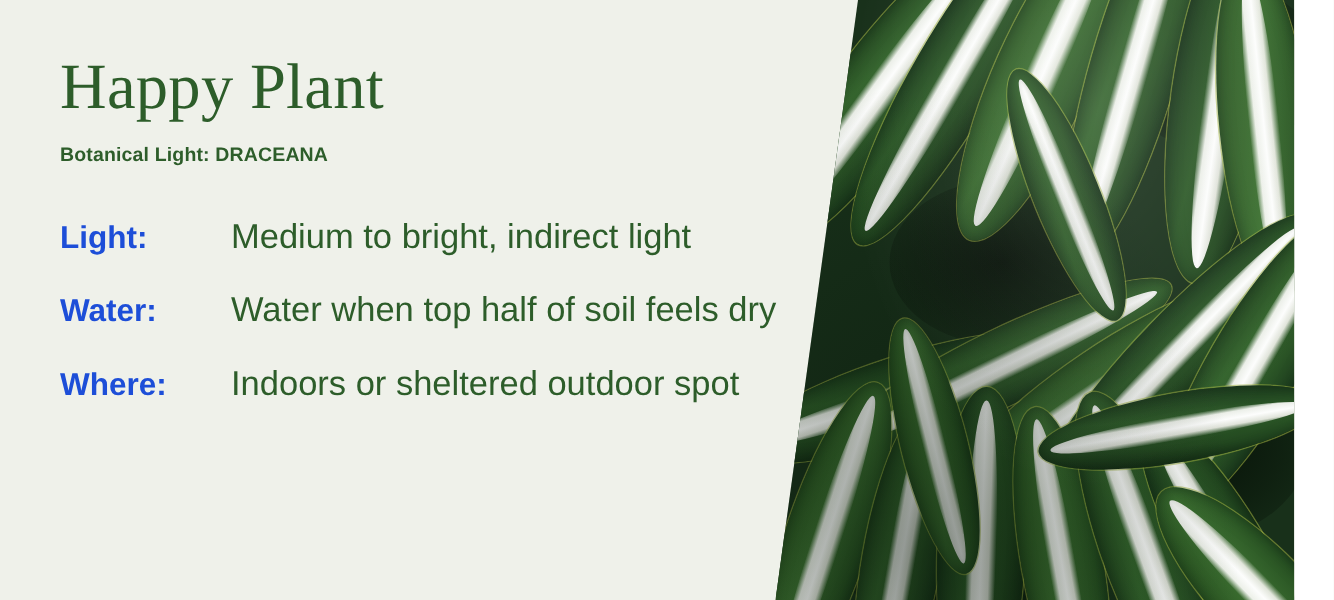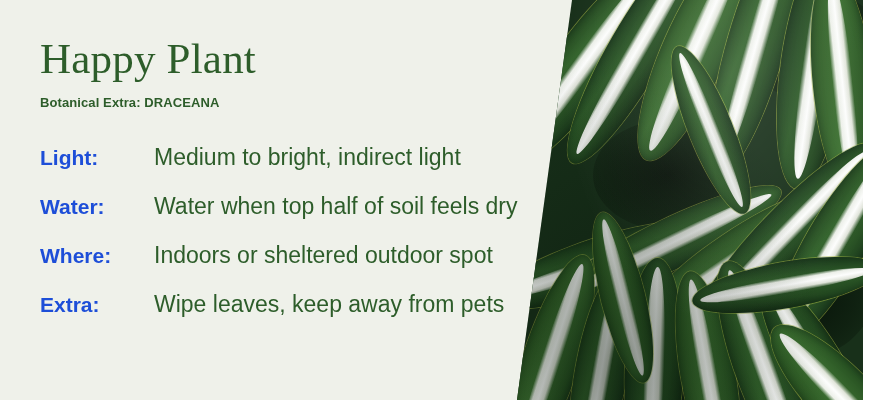--- a/index.html
+++ b/index.html
@@ -145,39 +145,36 @@
 </style>
 </head>
 <body>
 
 <div id="card">
 
   <div id="text-panel">
 
     <h1 id="page-title">Happy Plant</h1>
 
-    <p id="botanical-name">Botanical Extra: DRACEANA</p>
+    <p id="botanical-name">Botanical Light: DRACEANA</p>
 
     <ul id="care-list">
 
       <li class="care-row">
         <span class="care-label">Light:</span><span class="care-value">Medium to bright, indirect light</span>
       </li>
 
       <li class="care-row">
         <span class="care-label">Water:</span><span class="care-value">Water when top half of soil feels dry</span>
       </li>
 
       <li class="care-row">
         <span class="care-label">Where:</span><span class="care-value">Indoors or sheltered outdoor spot</span>
       </li>
 
-      <li class="care-row">
-        <span class="care-label">Extra:</span><span class="care-value">Wipe leaves, keep away from pets</span>
-      </li>
 
     </ul>
   </div>
 
   <div id="photo-panel">
     <div class="leafwrap">
 
       <div class="shadow-pocket" style="left:80px;  top:120px; width:150px; height:110px;"></div>
       <div class="shadow-pocket" style="left:200px; top:230px; width:160px; height:130px;"></div>
       <div class="shadow-pocket" style="left:40px;  top:300px; width:170px; height:120px;"></div>

